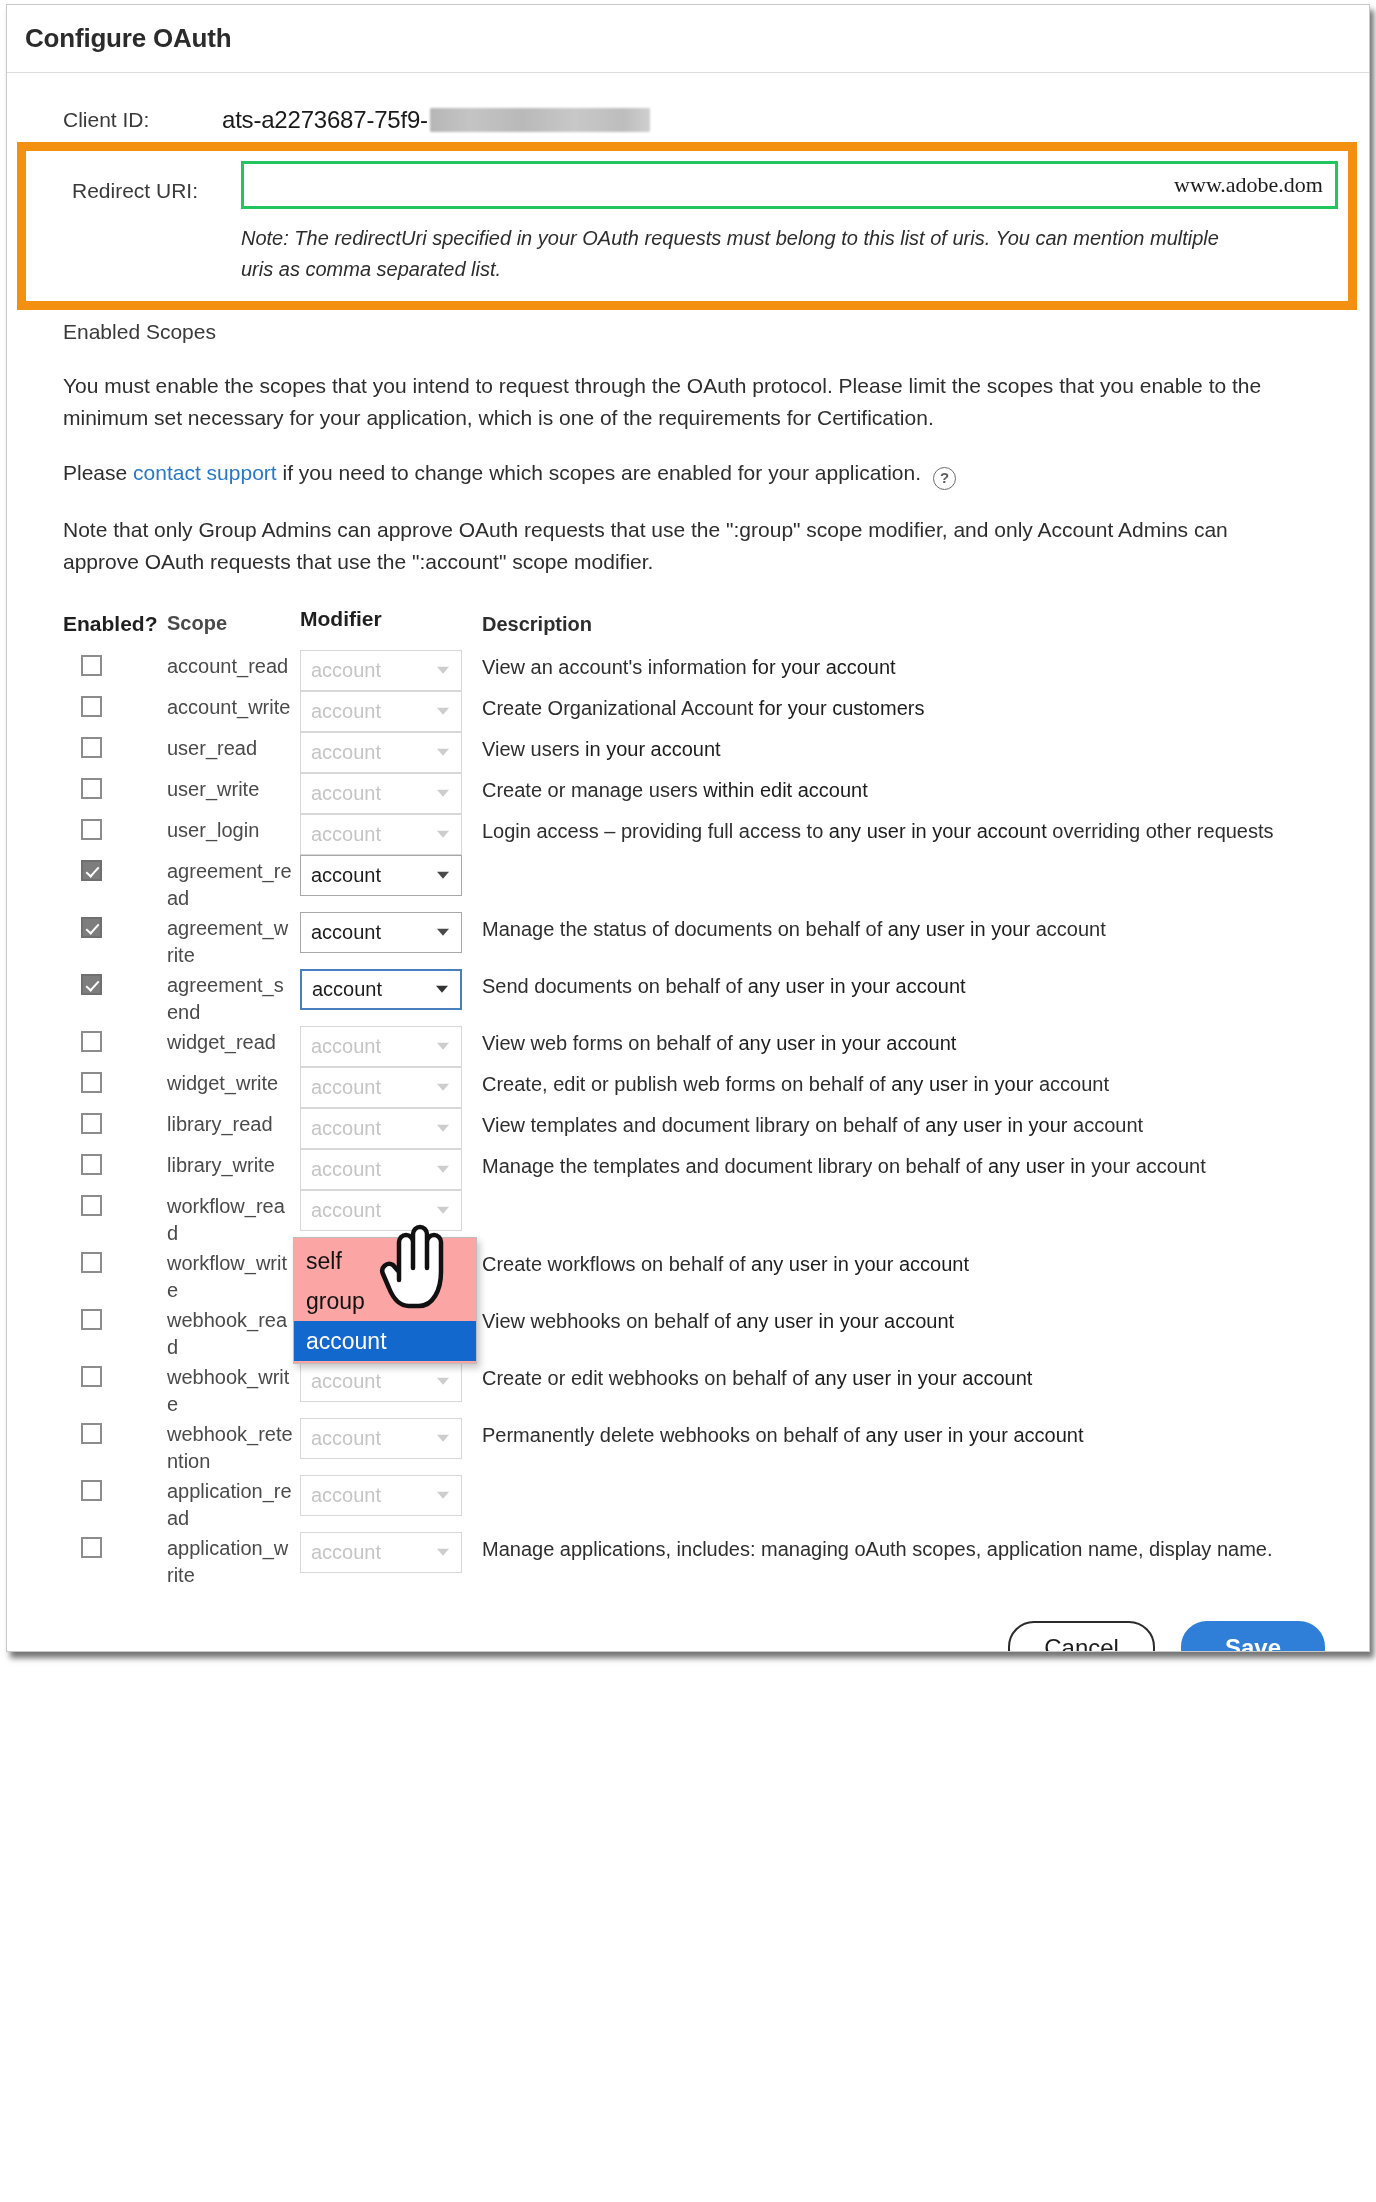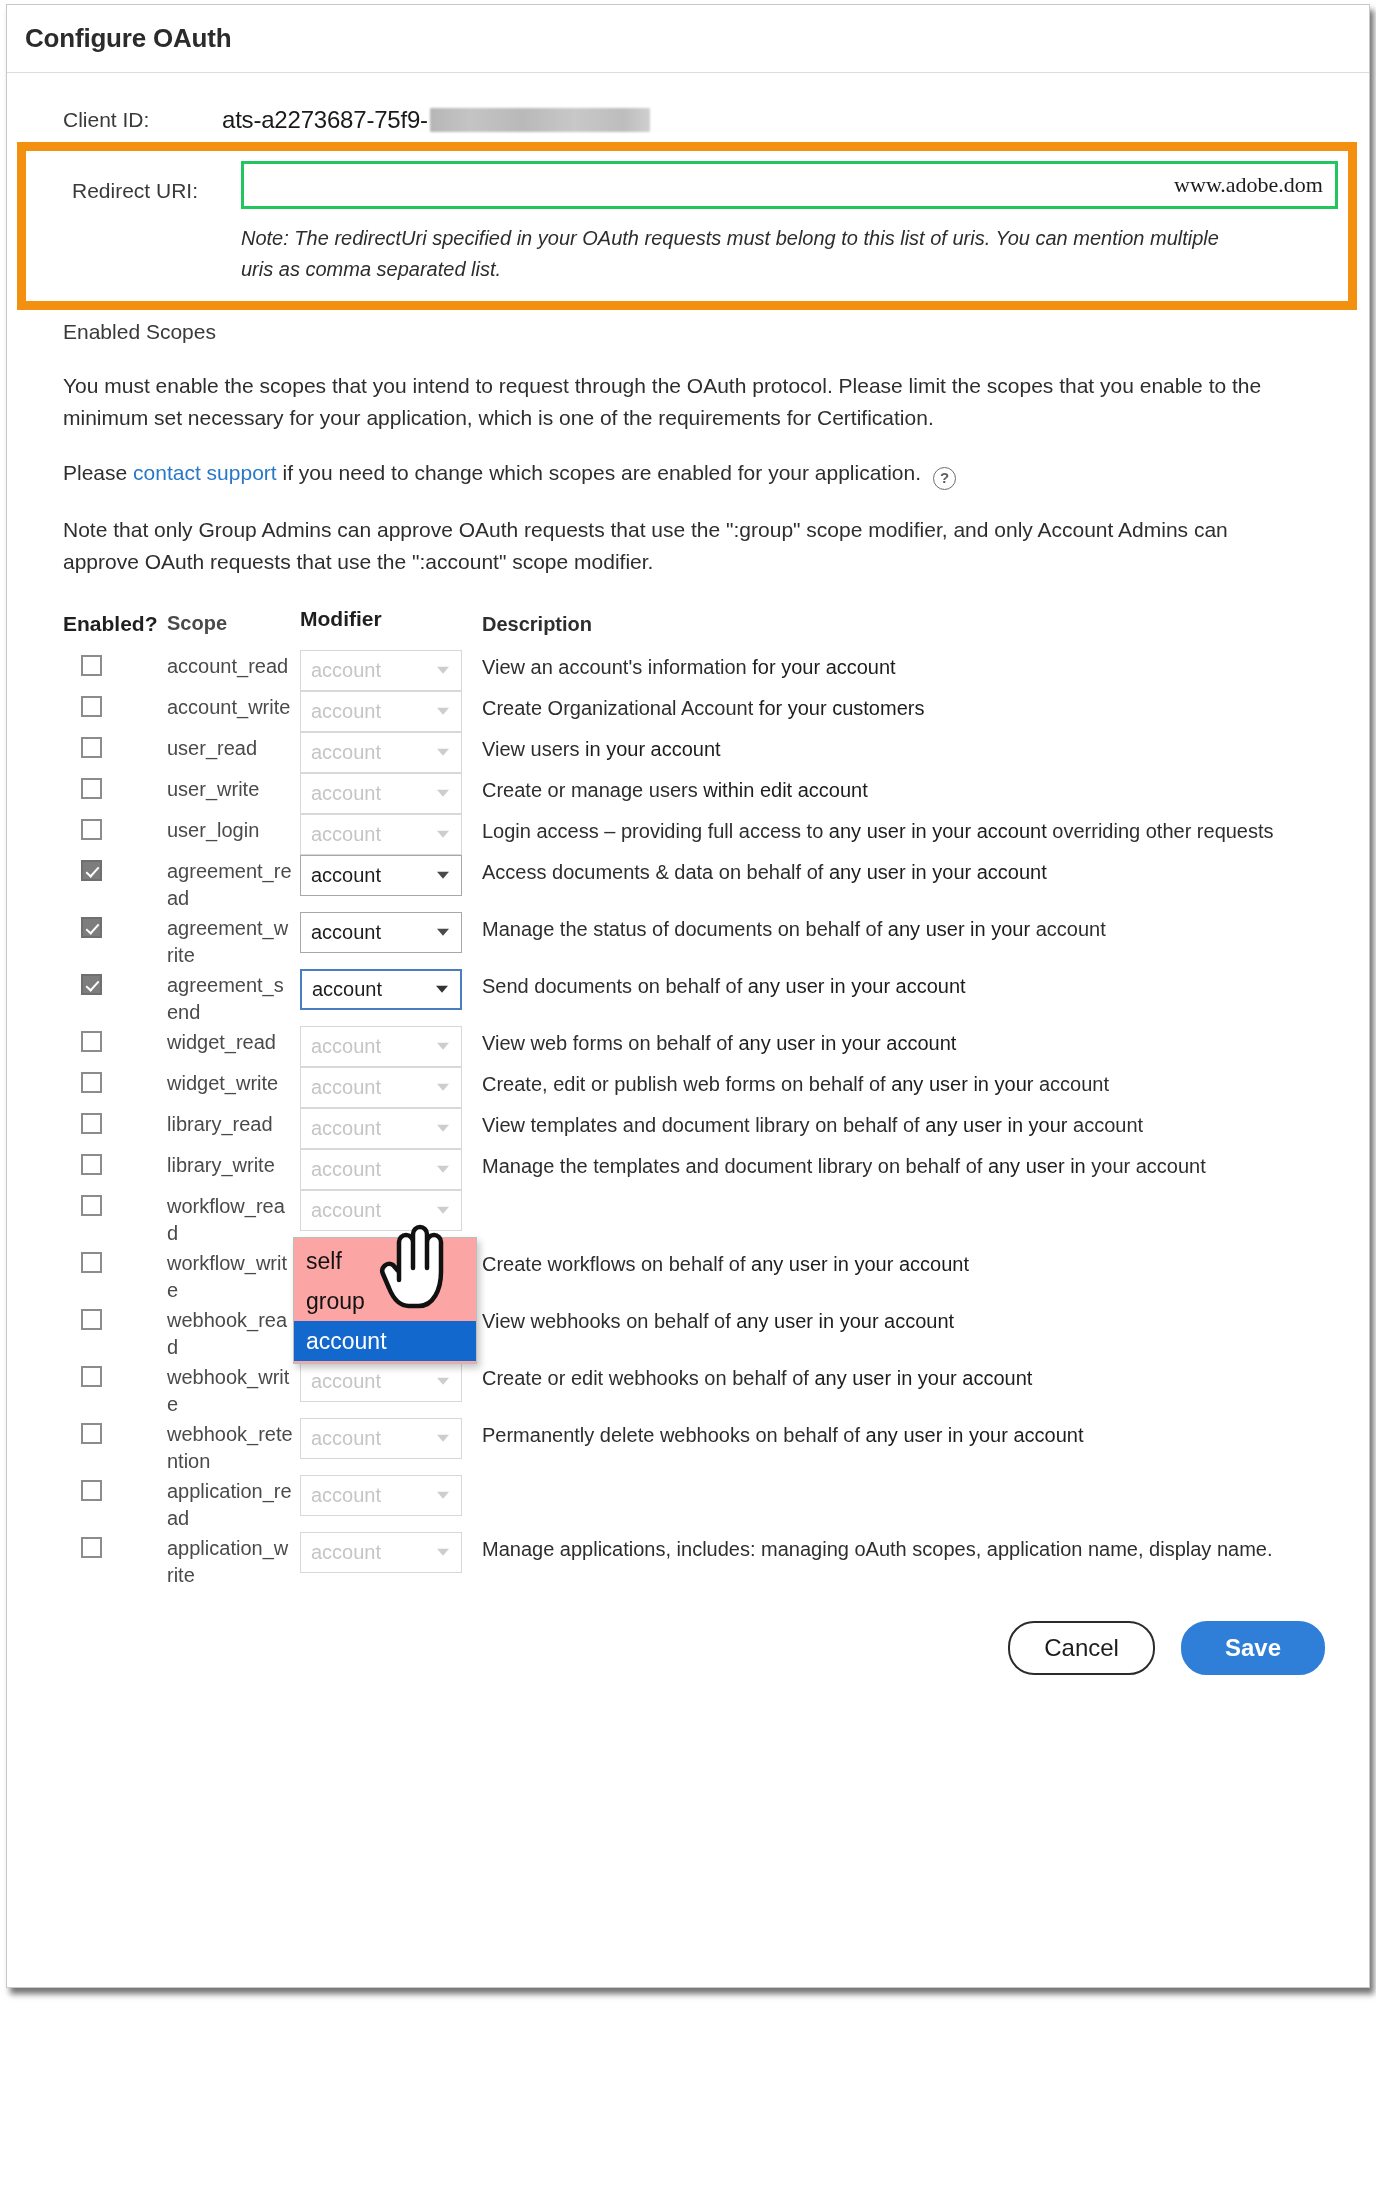--- a/index.html
+++ b/index.html
@@ -11,21 +11,21 @@
     font-family: "Liberation Sans", sans-serif;
     width: 1376px;
     height: 2202px;
     position: relative;
     overflow: hidden;
   }
   .page {
     position: absolute;
     left: 6px; top: 4px;
     width: 1364px;
-    height: 1984px;
+    height: 1648px;
     background: #ffffff;
     border: 1px solid #c9c9c9;
     box-shadow: 4px 6px 6px rgba(0,0,0,0.55);
     overflow: hidden;
   }
 
   
   .title-bar {
     padding: 18px 0 18px 18px;
   }
@@ -409,21 +409,20 @@
         </div>
         <div class="srow">
           <div class="c-enabled"><span class="cb checked"></span></div>
           <div class="c-scope">agreement_read</div>
           <div class="c-mod">
             <div class="sel active">
               <span class="txt">account</span>
               <span class="arrow"></span>
             </div>
           </div>
-          <div class="c-desc"><span>Access documents &amp; data on behalf of </span><b>any user in your account</b><span></span></div>
         </div>
         <div class="srow">
           <div class="c-enabled"><span class="cb checked"></span></div>
           <div class="c-scope">agreement_write</div>
           <div class="c-mod">
             <div class="sel active">
               <span class="txt">account</span>
               <span class="arrow"></span>
             </div>
           </div>

